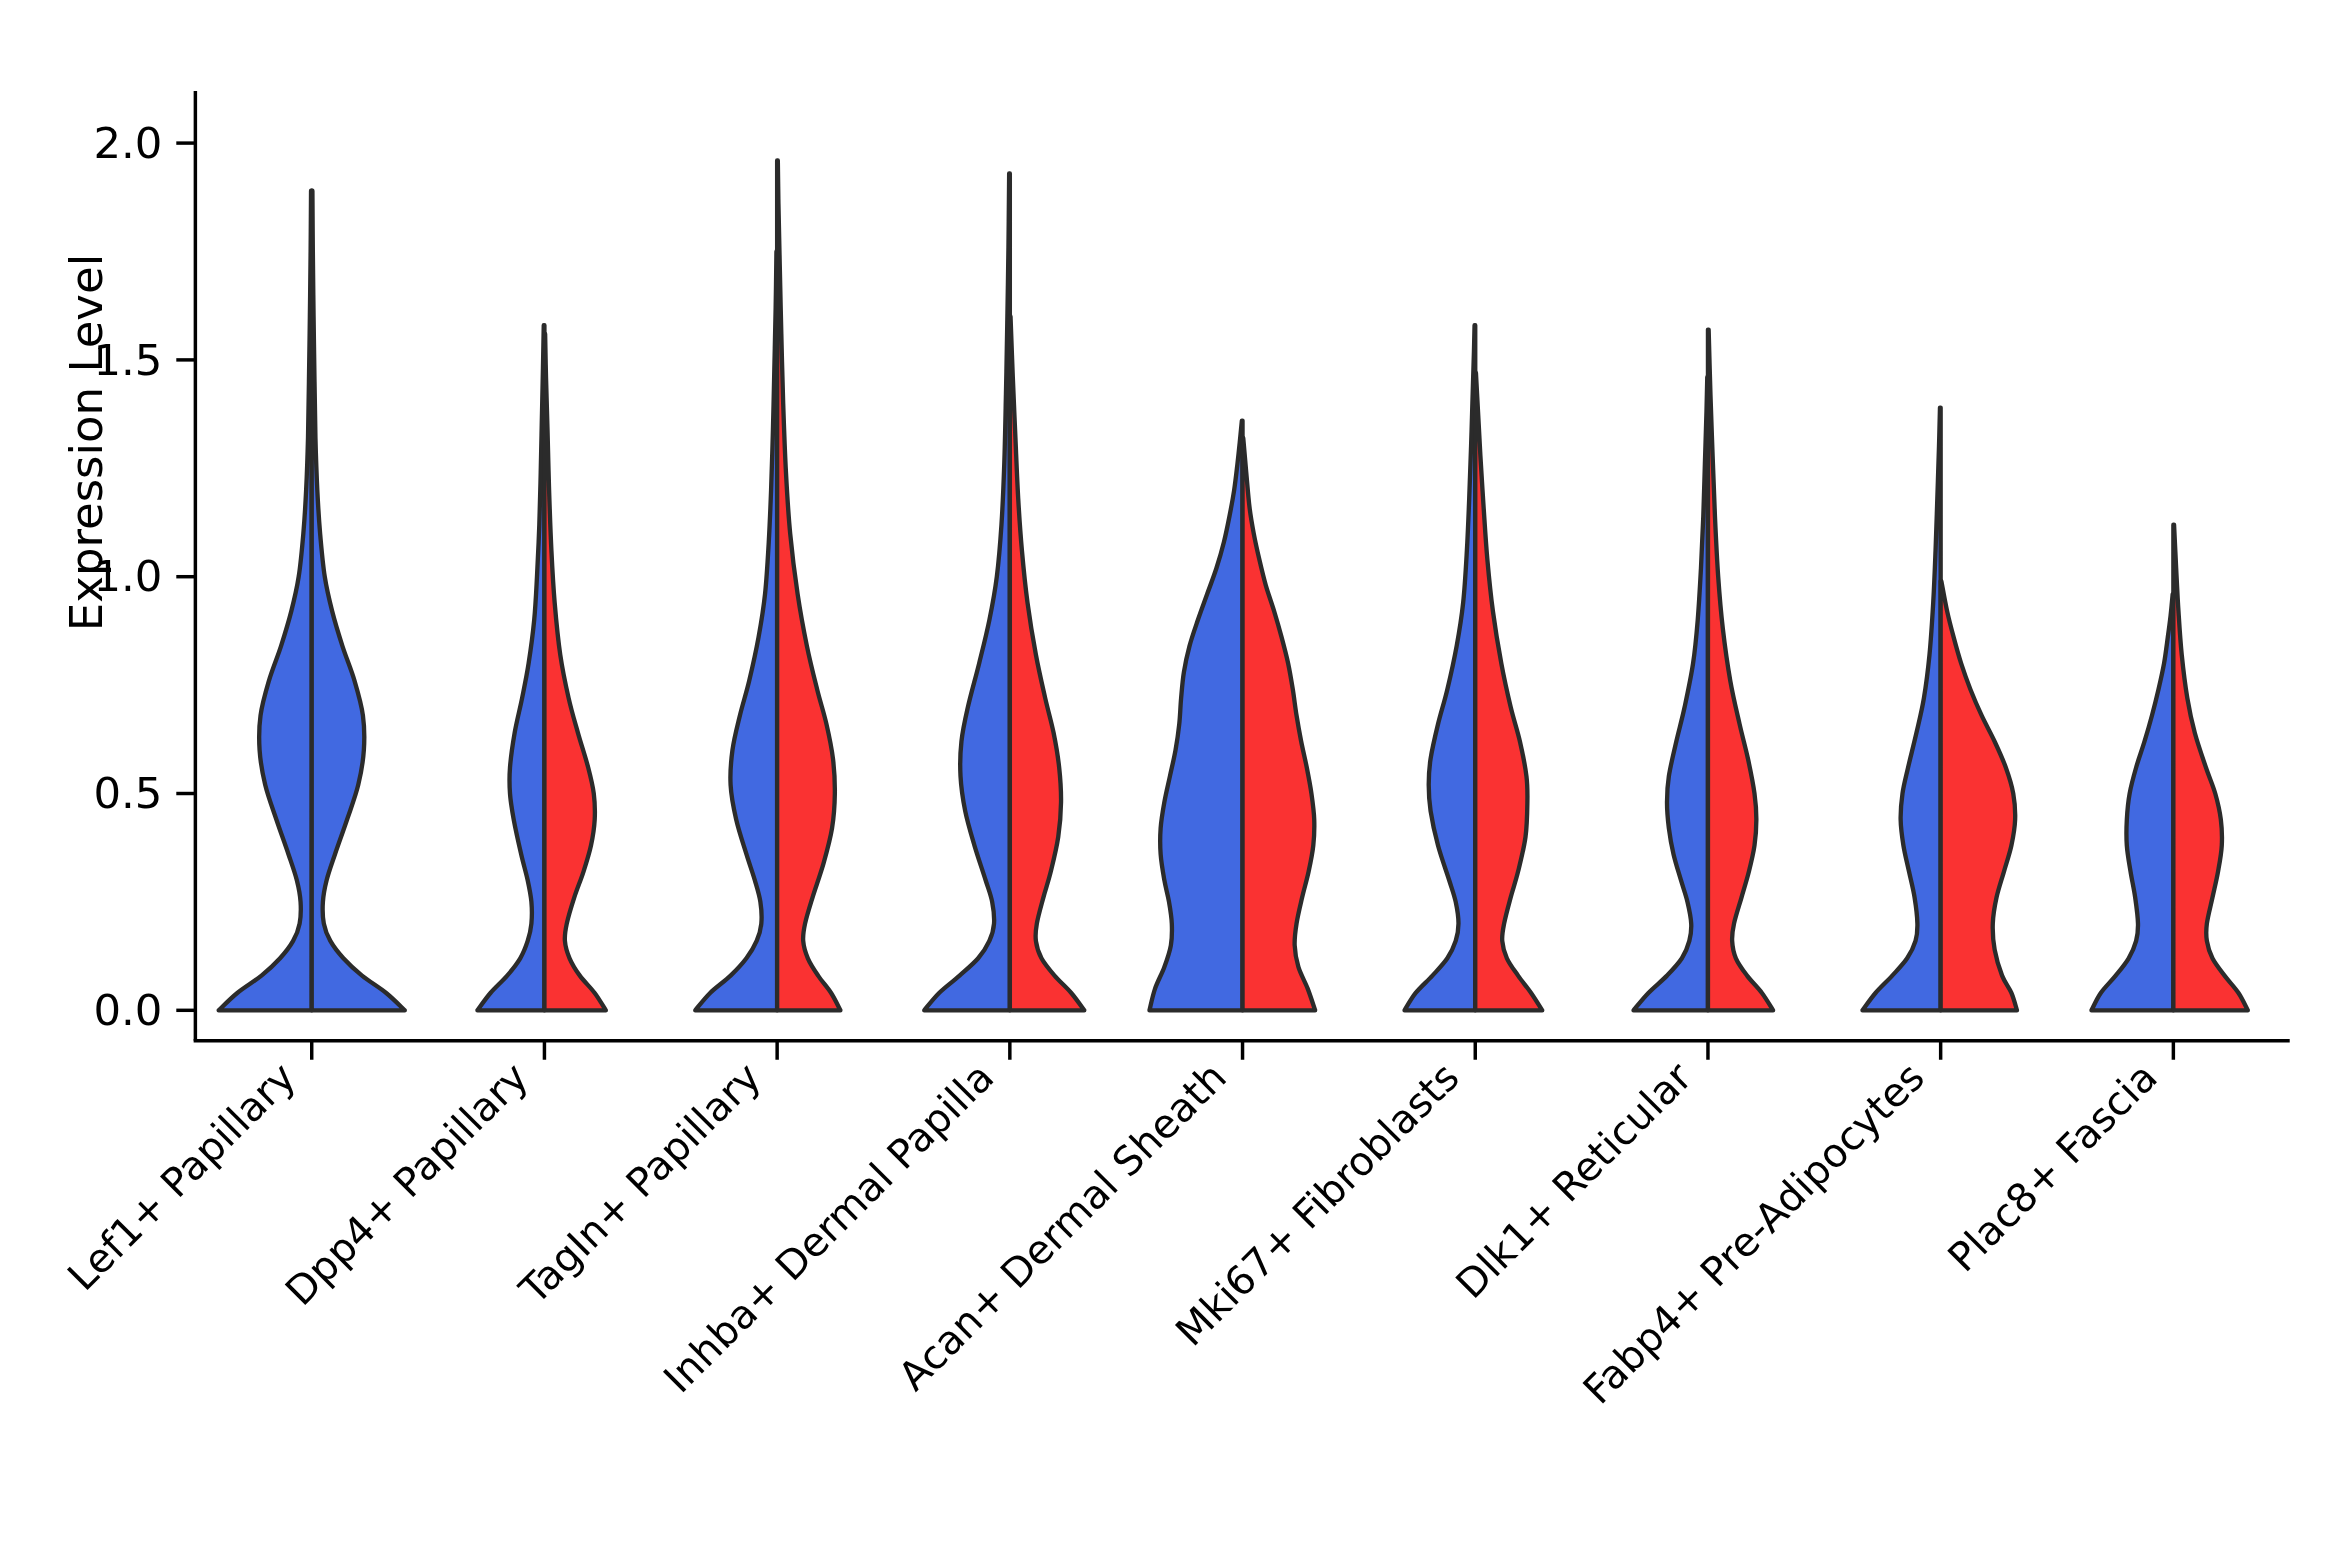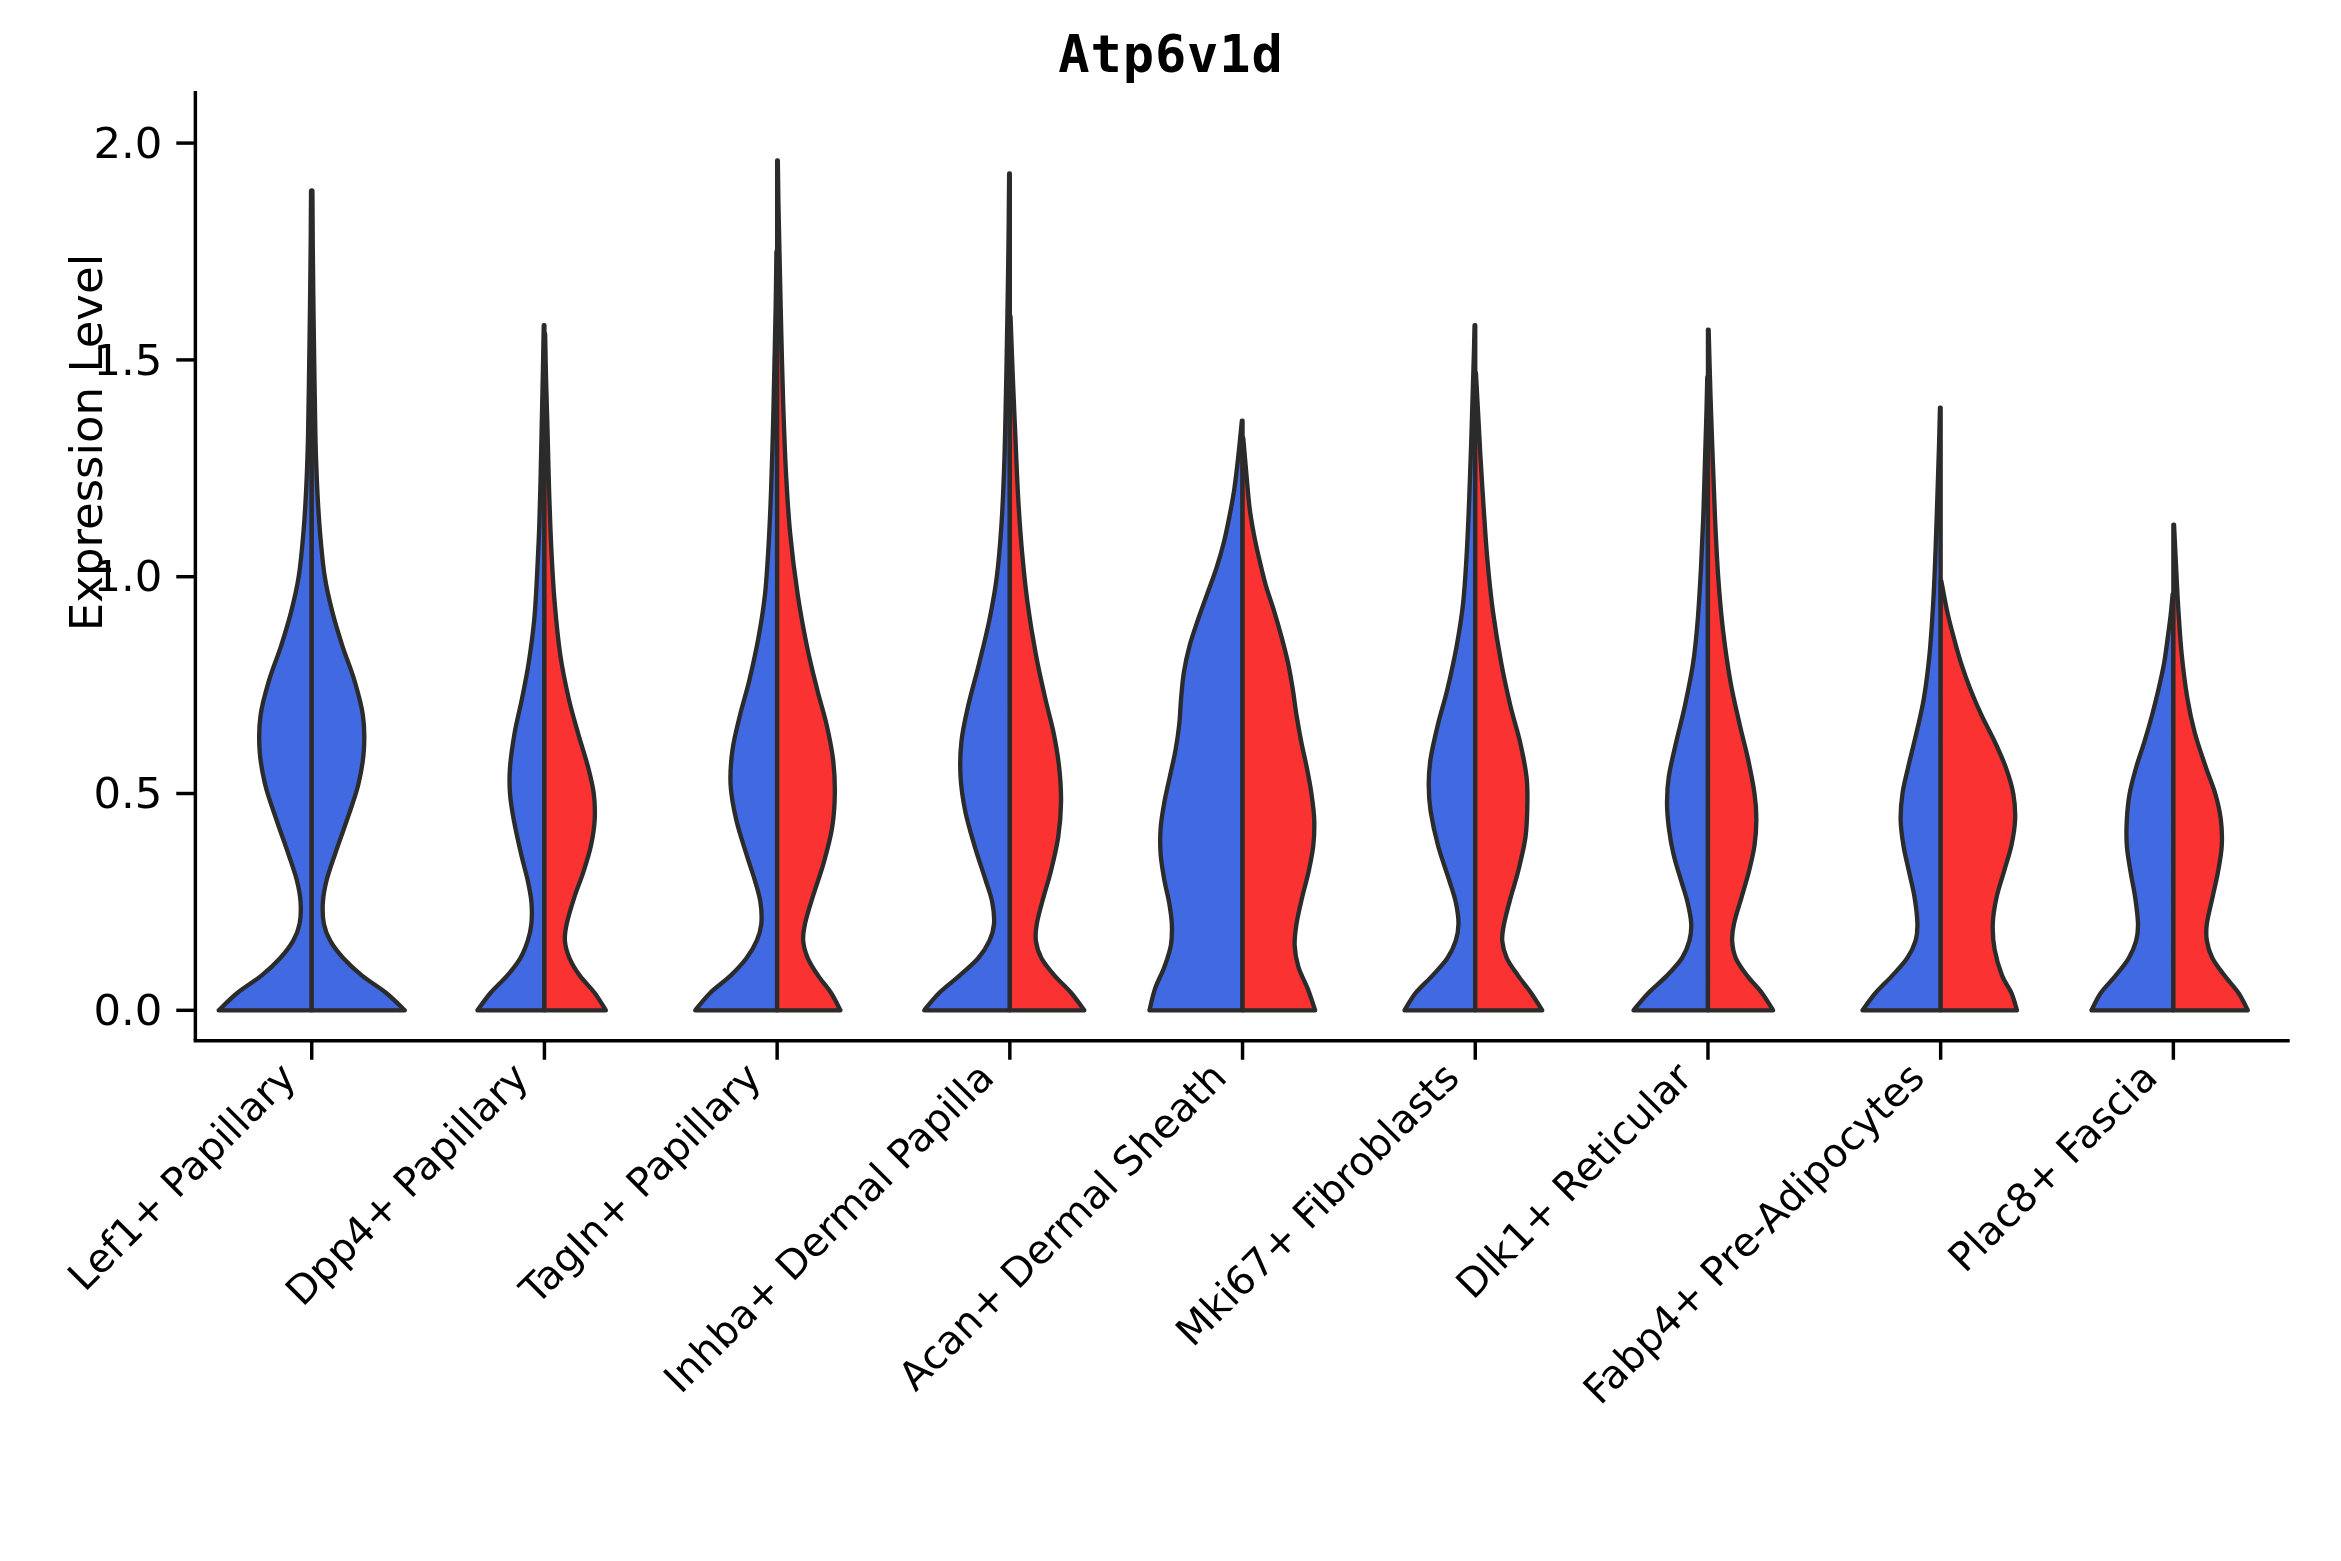--- a/index.html
+++ b/index.html
@@ -71,21 +71,20 @@
     stroke: #2b2b2b;
     stroke-width: 5;
     stroke-linejoin: round;
   }
 </style>
 </head>
 <body>
 
 <div id="figure">
 
-  <div id="plot-title">Atp6v1d</div>
 
   <div id="ylabel">Expression Level</div>
 
   <svg id="chart-svg" width="2342" height="1561" viewBox="0 0 2700 1800">
     <g id="violins-layer">
         <path d="M 251.83 1165.00 C 255.41 1161.67, 265.07 1151.67, 273.30 1145.00 C 281.53 1138.33, 292.98 1131.67, 301.21 1125.00 C 309.44 1118.33, 316.59 1111.67, 322.67 1105.00 C 328.76 1098.33, 333.94 1091.67, 337.70 1085.00 C 341.46 1078.33, 343.78 1072.50, 345.21 1065.00 C 346.64 1057.50, 346.82 1048.33, 346.29 1040.00 C 345.75 1031.67, 344.32 1024.17, 341.99 1015.00 C 339.67 1005.83, 336.27 996.67, 332.33 985.00 C 328.40 973.33, 322.85 958.33, 318.38 945.00 C 313.91 931.67, 308.72 918.33, 305.50 905.00 C 302.28 891.67, 299.95 878.33, 299.06 865.00 C 298.17 851.67, 298.34 838.33, 300.13 825.00 C 301.92 811.67, 305.86 798.33, 309.79 785.00 C 313.73 771.67, 319.45 758.33, 323.75 745.00 C 328.04 731.67, 332.15 718.33, 335.55 705.00 C 338.95 691.67, 341.81 680.00, 344.14 665.00 C 346.47 650.00, 348.08 631.67, 349.51 615.00 C 350.94 598.33, 351.83 583.33, 352.73 565.00 C 353.62 546.67, 354.34 525.83, 354.87 505.00 C 355.41 484.17, 355.59 463.33, 355.95 440.00 C 356.30 416.67, 356.70 390.00, 357.02 365.00 C 357.34 340.00, 357.65 314.17, 357.88 290.00 C 358.10 265.83, 358.29 231.67, 358.37 220.00 L 359.17 220.00 L 359.17 1165.00 Z" fill="#4169E1" class="violin-path"></path>
         <path d="M 466.50 1165.00 C 462.92 1161.67, 453.26 1151.67, 445.03 1145.00 C 436.80 1138.33, 425.36 1131.67, 417.13 1125.00 C 408.90 1118.33, 401.74 1111.67, 395.66 1105.00 C 389.58 1098.33, 384.39 1091.67, 380.63 1085.00 C 376.88 1078.33, 374.55 1072.50, 373.12 1065.00 C 371.69 1057.50, 371.51 1048.33, 372.05 1040.00 C 372.58 1031.67, 374.01 1024.17, 376.34 1015.00 C 378.67 1005.83, 382.06 996.67, 386.00 985.00 C 389.94 973.33, 395.48 958.33, 399.95 945.00 C 404.43 931.67, 409.61 918.33, 412.83 905.00 C 416.05 891.67, 418.38 878.33, 419.27 865.00 C 420.17 851.67, 419.99 838.33, 418.20 825.00 C 416.41 811.67, 412.48 798.33, 408.54 785.00 C 404.60 771.67, 398.88 758.33, 394.59 745.00 C 390.29 731.67, 386.18 718.33, 382.78 705.00 C 379.38 691.67, 376.52 680.00, 374.19 665.00 C 371.87 650.00, 370.26 631.67, 368.83 615.00 C 367.40 598.33, 366.50 583.33, 365.61 565.00 C 364.71 546.67, 364.00 525.83, 363.46 505.00 C 362.92 484.17, 362.74 463.33, 362.39 440.00 C 362.03 416.67, 361.64 390.00, 361.31 365.00 C 360.99 340.00, 360.68 314.17, 360.45 290.00 C 360.23 265.83, 360.05 231.67, 359.97 220.00 L 359.17 220.00 L 359.17 1165.00 Z" fill="#4169E1" class="violin-path"></path>
         <path d="M 550.22 1165.00 C 552.72 1161.67, 559.52 1151.67, 565.25 1145.00 C 570.97 1138.33, 578.84 1131.67, 584.57 1125.00 C 590.29 1118.33, 595.66 1111.67, 599.59 1105.00 C 603.53 1098.33, 606.03 1091.67, 608.18 1085.00 C 610.33 1078.33, 611.76 1072.50, 612.47 1065.00 C 613.19 1057.50, 613.19 1048.33, 612.47 1040.00 C 611.76 1031.67, 610.15 1024.17, 608.18 1015.00 C 606.21 1005.83, 603.35 996.67, 600.67 985.00 C 597.98 973.33, 594.23 956.67, 592.08 945.00 C 589.93 933.33, 588.50 925.00, 587.79 915.00 C 587.07 905.00, 586.89 896.67, 587.79 885.00 C 588.68 873.33, 590.83 858.33, 593.15 845.00 C 595.48 831.67, 599.06 818.33, 601.74 805.00 C 604.42 791.67, 606.93 780.00, 609.25 765.00 C 611.58 750.00, 614.08 731.67, 615.69 715.00 C 617.30 698.33, 617.93 683.33, 618.91 665.00 C 619.90 646.67, 620.88 625.00, 621.60 605.00 C 622.31 585.00, 622.72 565.00, 623.21 545.00 C 623.69 525.00, 624.07 505.00, 624.49 485.00 C 624.92 465.00, 625.42 443.33, 625.78 425.00 C 626.15 406.67, 626.55 383.33, 626.70 375.00 L 627.50 375.00 L 627.50 1165.00 Z" fill="#4169E1" class="violin-path"></path>
         <path d="M 801.38 1165.00 C 804.24 1161.67, 811.76 1151.67, 818.55 1145.00 C 825.35 1138.33, 835.19 1131.67, 842.17 1125.00 C 849.14 1118.33, 855.40 1111.67, 860.41 1105.00 C 865.42 1098.33, 869.36 1091.67, 872.22 1085.00 C 875.08 1078.33, 876.87 1072.50, 877.59 1065.00 C 878.30 1057.50, 877.77 1048.33, 876.51 1040.00 C 875.26 1031.67, 872.76 1024.17, 870.07 1015.00 C 867.39 1005.83, 863.99 996.67, 860.41 985.00 C 856.84 973.33, 851.65 958.33, 848.61 945.00 C 845.57 931.67, 842.88 918.33, 842.17 905.00 C 841.45 891.67, 842.52 878.33, 844.31 865.00 C 846.10 851.67, 849.68 838.33, 852.90 825.00 C 856.12 811.67, 860.06 800.00, 863.63 785.00 C 867.21 770.00, 871.33 751.67, 874.37 735.00 C 877.41 718.33, 879.91 703.33, 881.88 685.00 C 883.85 666.67, 885.01 645.00, 886.17 625.00 C 887.34 605.00, 888.05 586.67, 888.86 565.00 C 889.66 543.33, 890.38 518.33, 891.00 495.00 C 891.63 471.67, 892.09 448.33, 892.61 425.00 C 893.13 401.67, 893.71 377.50, 894.12 355.00 C 894.52 332.50, 894.88 300.83, 895.03 290.00 L 895.83 290.00 L 895.83 1165.00 Z" fill="#4169E1" class="violin-path"></path>
         <path d="M 1065.42 1165.00 C 1068.28 1161.67, 1075.80 1151.67, 1082.59 1145.00 C 1089.39 1138.33, 1098.69 1131.67, 1106.21 1125.00 C 1113.72 1118.33, 1121.95 1111.67, 1127.67 1105.00 C 1133.40 1098.33, 1137.51 1091.67, 1140.55 1085.00 C 1143.59 1078.33, 1145.38 1072.50, 1145.92 1065.00 C 1146.46 1057.50, 1145.38 1048.33, 1143.77 1040.00 C 1142.16 1031.67, 1139.66 1025.83, 1136.26 1015.00 C 1132.86 1004.17, 1127.32 988.33, 1123.38 975.00 C 1119.44 961.67, 1115.33 948.33, 1112.65 935.00 C 1109.96 921.67, 1108.00 908.33, 1107.28 895.00 C 1106.56 881.67, 1106.92 868.33, 1108.35 855.00 C 1109.78 841.67, 1112.47 830.00, 1115.87 815.00 C 1119.27 800.00, 1124.63 781.67, 1128.75 765.00 C 1132.86 748.33, 1137.15 731.67, 1140.55 715.00 C 1143.95 698.33, 1146.81 683.33, 1149.14 665.00 C 1151.47 646.67, 1153.08 626.67, 1154.51 605.00 C 1155.94 583.33, 1156.87 560.00, 1157.73 535.00 C 1158.59 510.00, 1159.09 481.67, 1159.66 455.00 C 1160.23 428.33, 1160.68 403.33, 1161.16 375.00 C 1161.64 346.67, 1162.19 314.17, 1162.56 285.00 C 1162.92 255.83, 1163.23 214.17, 1163.37 200.00 L 1164.17 200.00 L 1164.17 1165.00 Z" fill="#4169E1" class="violin-path"></path>

